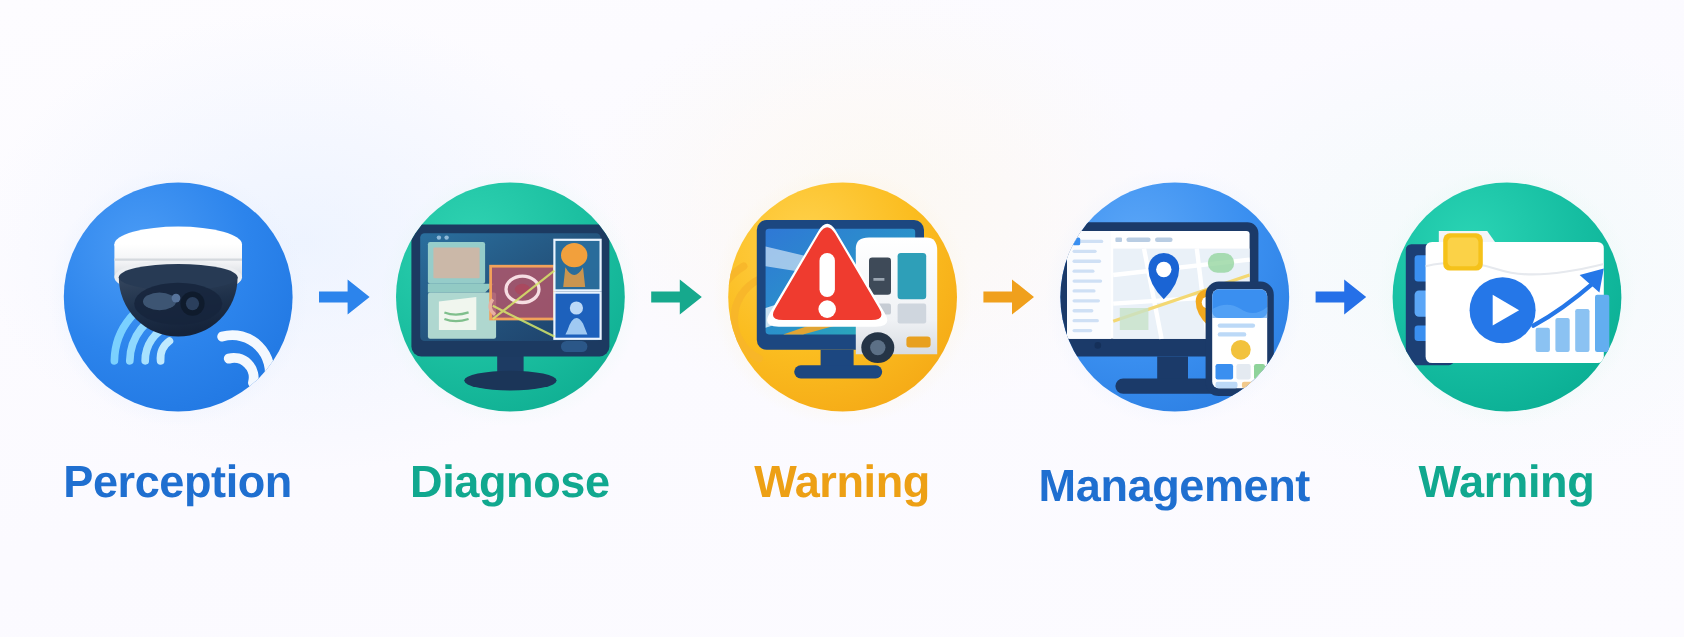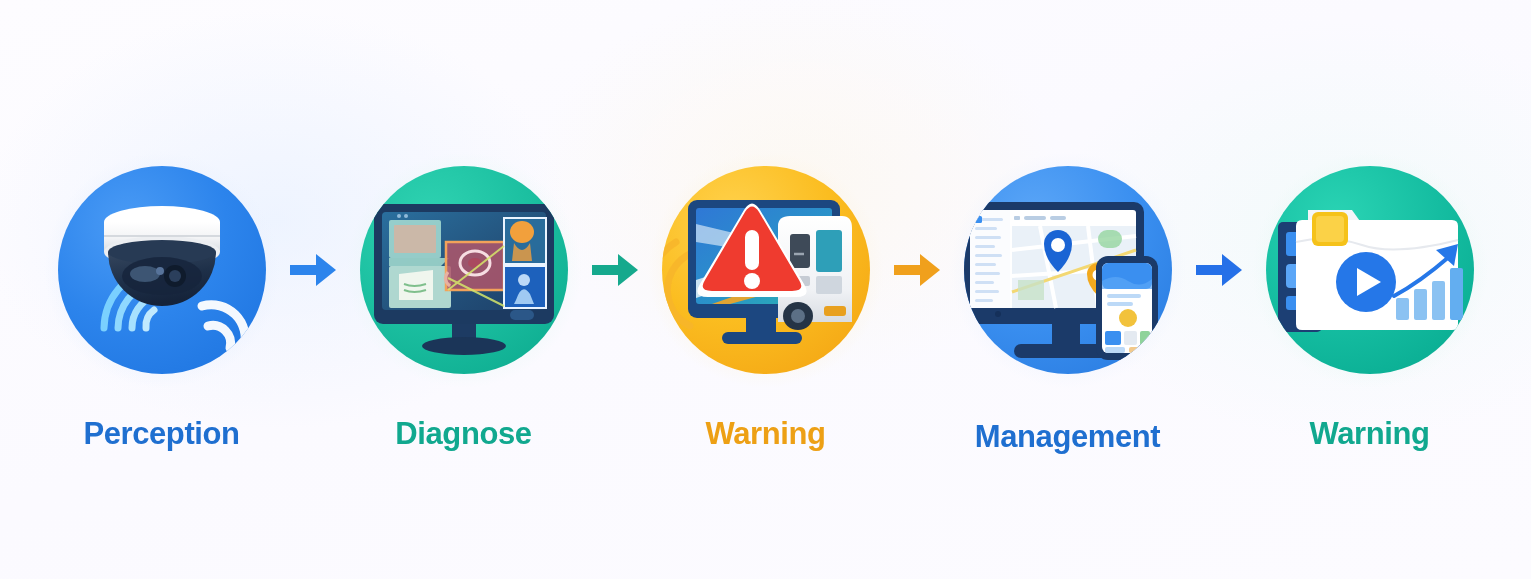--- a/index.html
+++ b/index.html
@@ -79,21 +79,21 @@
     position: absolute;
     left: 0;
     top: 0;
     width: 240px;
     height: 240px;
     pointer-events: none;
   }
 
   .label {
     margin-top: 28px;
-    font-size: 31px;
+    font-size: 41px;
     font-weight: bold;
     letter-spacing: -0.4px;
     line-height: 1;
     white-space: nowrap;
     text-align: left;
   }
 
   .arrow {
     flex: 0 0 auto;
     width: 62px;

